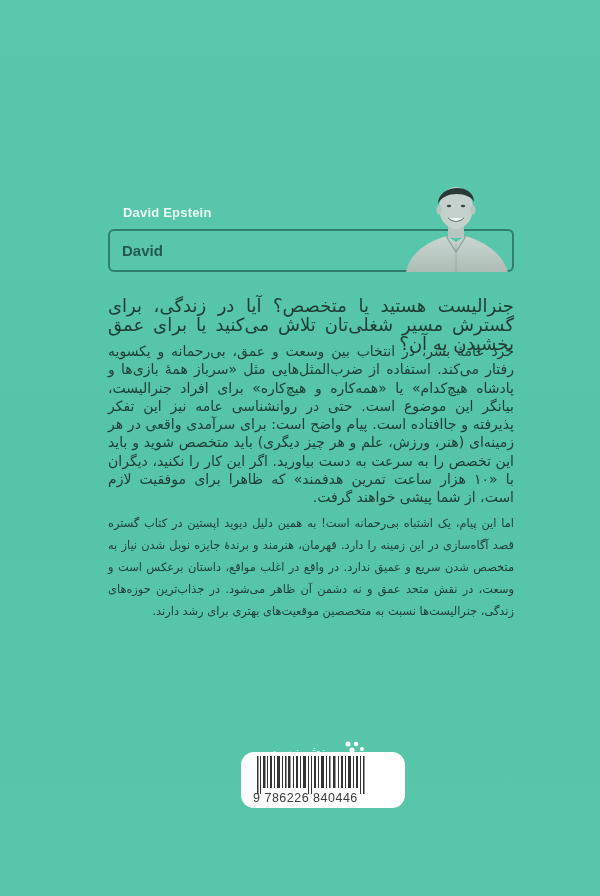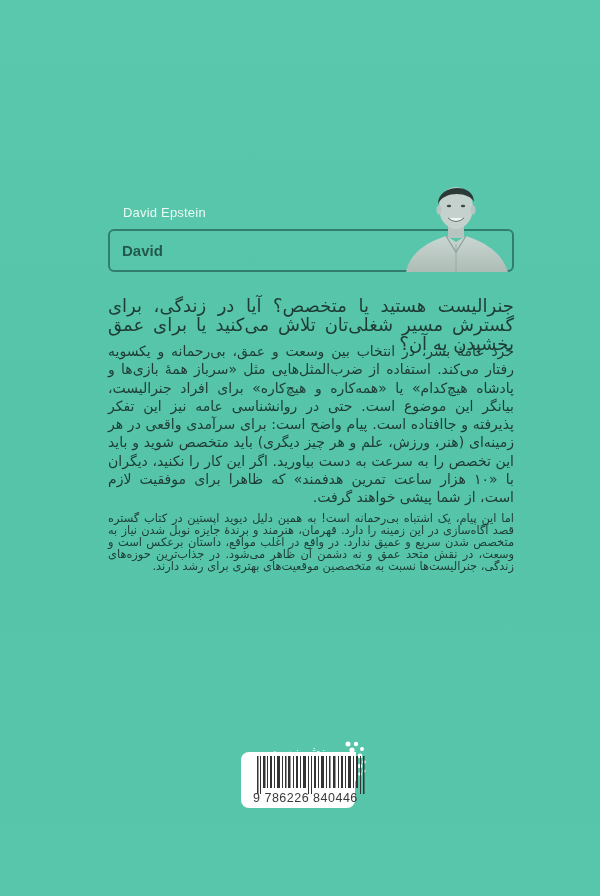--- a/index.html
+++ b/index.html
@@ -8,21 +8,21 @@
       background: #58c6ab;
       font-family: "DejaVu Sans", sans-serif;
       position: relative;
     }
     .cover {
       position: absolute; left: 0; top: 0; width: 600px; height: 896px;
       background: linear-gradient(180deg, #5ac8ad 0%, #56c4a9 50%, #58c6ab 100%);
     }
     .author {
       position: absolute; left: 123px; top: 205px;
-      font-family: "Liberation Sans", sans-serif; font-weight: normal;
+      font-family: "Liberation Sans", sans-serif; font-weight: bold;
       font-size: 13px; color: #eafaf4; letter-spacing: 0.2px;
     }
     .title-box {
       position: absolute; left: 108px; top: 229px; width: 406px; height: 43px;
       border: 2px solid #2f7f6c; border-radius: 6px; box-sizing: border-box;
     }
     .title-text {
       position: absolute; left: 122px; top: 242px;
       font-family: "Liberation Sans", sans-serif; font-weight: bold;
       font-size: 15px; color: #23594d;
@@ -32,37 +32,37 @@
       overflow: hidden;
     }
     .photo svg { display: block; }
     .body-text {
       position: absolute; left: 108px; width: 406px;
       direction: rtl; text-align: justify; text-align-last: right;
       font-family: "DejaVu Sans", sans-serif; color: #1e3b34;
     }
     .q { top: 296px; font-size: 18px; line-height: 19px; font-weight: normal; }
     .p1 { top: 342px; font-size: 14px; line-height: 18.3px; }
-    .p2 { top: 512px; font-size: 11.4px; line-height: 12px; }
+    .p2 { top: 512px; font-size: 11.4px; line-height: 22px; }
     .body-text p { margin: 0; }
     .logo {
       position: absolute; left: 258px; top: 696px; width: 110px; height: 50px; margin-top: 42px;
     }
     .logo-name {
       position: absolute; left: 12px; top: 6px; font-size: 13px; font-weight: bold;
       color: #ffffff; direction: rtl; font-family: "DejaVu Sans", sans-serif;
     }
     .logo-url {
       position: absolute; left: 12px; top: 25px; font-size: 7px; color: #ffffff;
       font-family: "Liberation Sans", sans-serif;
     }
     .logo-book { position: absolute; left: 62px; top: 2px; }
     .barcode-label {
-      position: absolute; left: 241px; top: 752px; width: 114px; height: 56px;
-      background: #ffffff; border-radius: 8px; text-align: center;
+      position: absolute; left: 241px; top: 752px; width: 164px; height: 56px;
+      background: #ffffff; border-radius: 13px; text-align: center;
     }
     .bars { position: absolute; left: 14px; top: 4px; width: 112px; height: 38px; }
     .isbn {
       position: absolute; left: 12px; top: 39px; font-family: "Liberation Sans", sans-serif;
       font-size: 12.5px; color: #3a3a3a; letter-spacing: 0.5px; white-space: pre;
     }
   </style>
 </head>
 <body>
 

